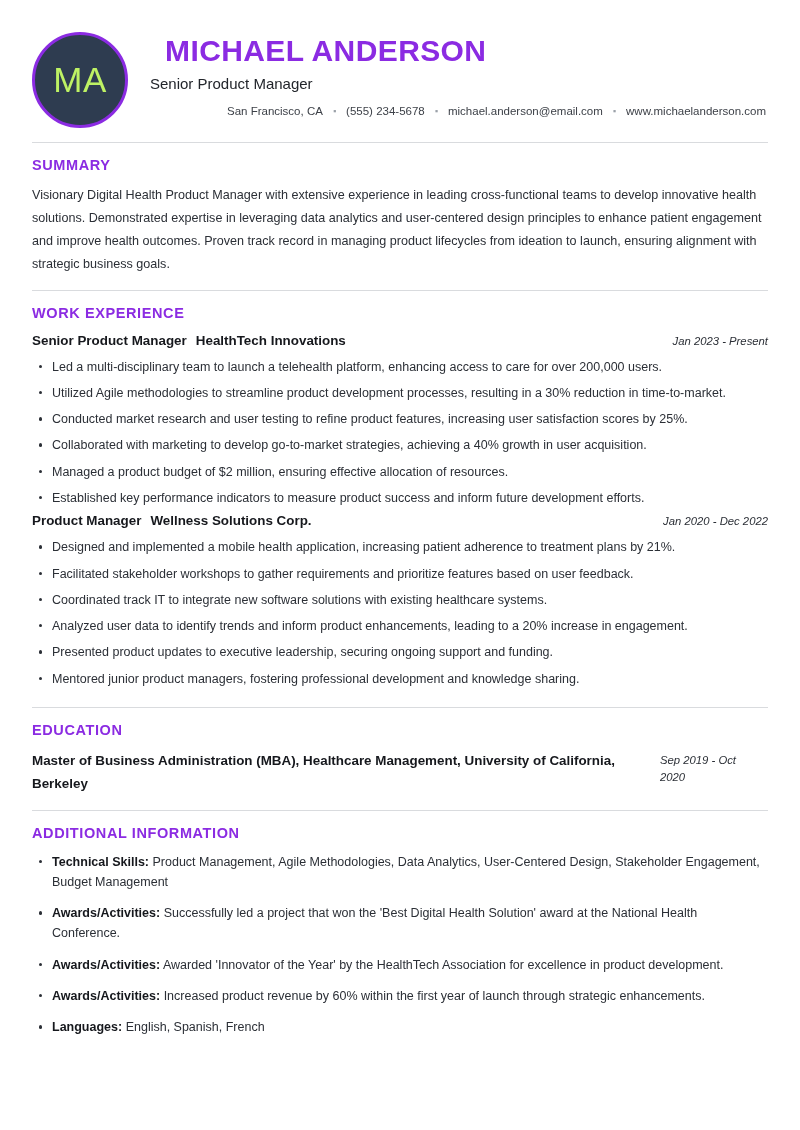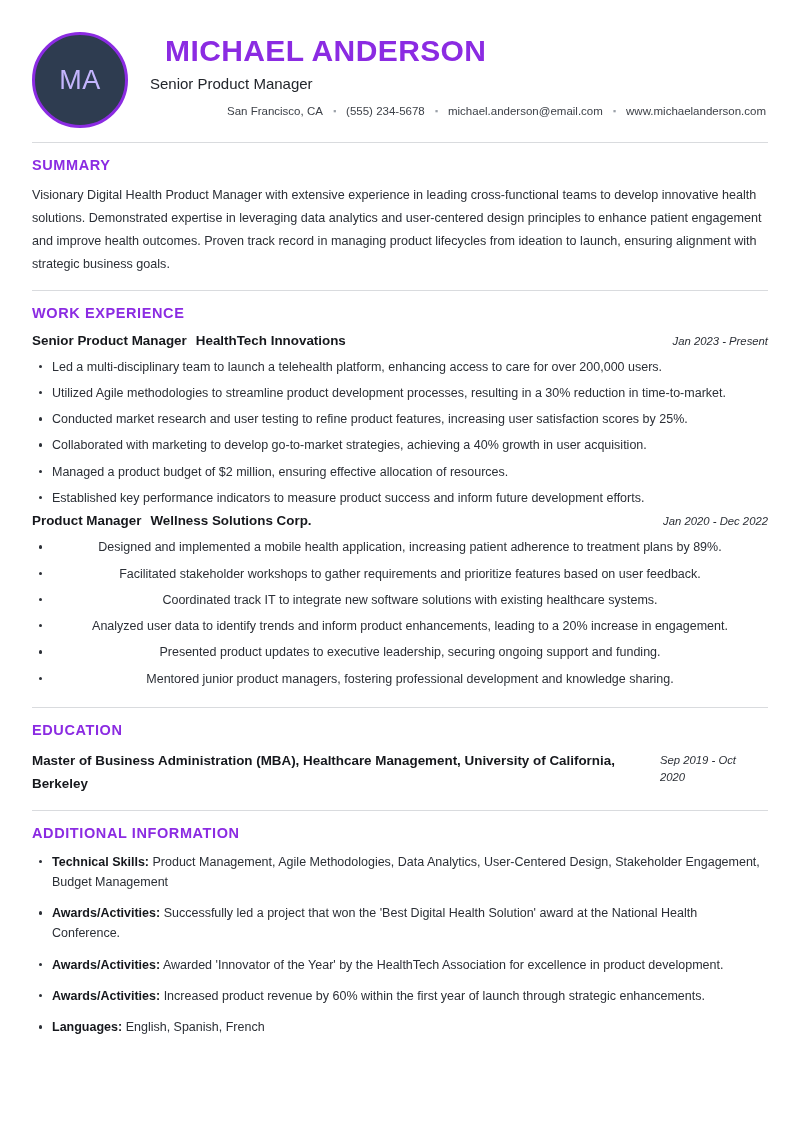--- a/index.html
+++ b/index.html
@@ -34,22 +34,22 @@
     width: 96px;
     height: 96px;
     flex: 0 0 96px;
     border-radius: 50%;
     background: #2e3c50;
     border: 3px solid #8b2be2;
     box-sizing: border-box;
     display: flex;
     align-items: center;
     justify-content: center;
-    color: #c4b5fd;
-    font-size: 27px;
+    color: #bef264;
+    font-size: 35px;
     letter-spacing: 0.5px;
     font-weight: 400;
     margin-top: 2px;
   }
   .head-text {
     flex: 1 1 auto;
     min-width: 0;
     padding-top: 4px;
   }
   .name {
@@ -100,21 +100,21 @@
 
   .summary-text {
     font-size: 12.6px;
     line-height: 1.82;
     color: #2b2f36;
     margin: 0;
   }
 
   
   .entry { margin-bottom: 4px; }
-  .entry + .entry { margin-top: 0; text-align: center; }
+  .entry + .entry { margin-top: 0; }
   .entry-head {
     display: flex;
     align-items: baseline;
     justify-content: space-between;
     gap: 10px;
     margin-bottom: 7px;
   }
   .entry-role {
     font-size: 13.4px;
     font-weight: bold;
@@ -262,21 +262,21 @@
     </div>
 
     <div class="entry">
       <div class="entry-head">
         <div class="entry-role">
           <span>Product Manager</span><span class="company">Wellness Solutions Corp.</span>
         </div>
         <div class="entry-date">Jan 2020 - Dec 2022</div>
       </div>
       <ul class="bullets">
-        <li>Designed and implemented a mobile health application, increasing patient adherence to treatment plans by 89%.</li>
+        <li>Designed and implemented a mobile health application, increasing patient adherence to treatment plans by 21%.</li>
         <li>Facilitated stakeholder workshops to gather requirements and prioritize features based on user feedback.</li>
         <li>Coordinated track IT to integrate new software solutions with existing healthcare systems.</li>
         <li>Analyzed user data to identify trends and inform product enhancements, leading to a 20% increase in engagement.</li>
         <li>Presented product updates to executive leadership, securing ongoing support and funding.</li>
         <li>Mentored junior product managers, fostering professional development and knowledge sharing.</li>
       </ul>
     </div>
   </div>
 
   <div class="rule"></div>

